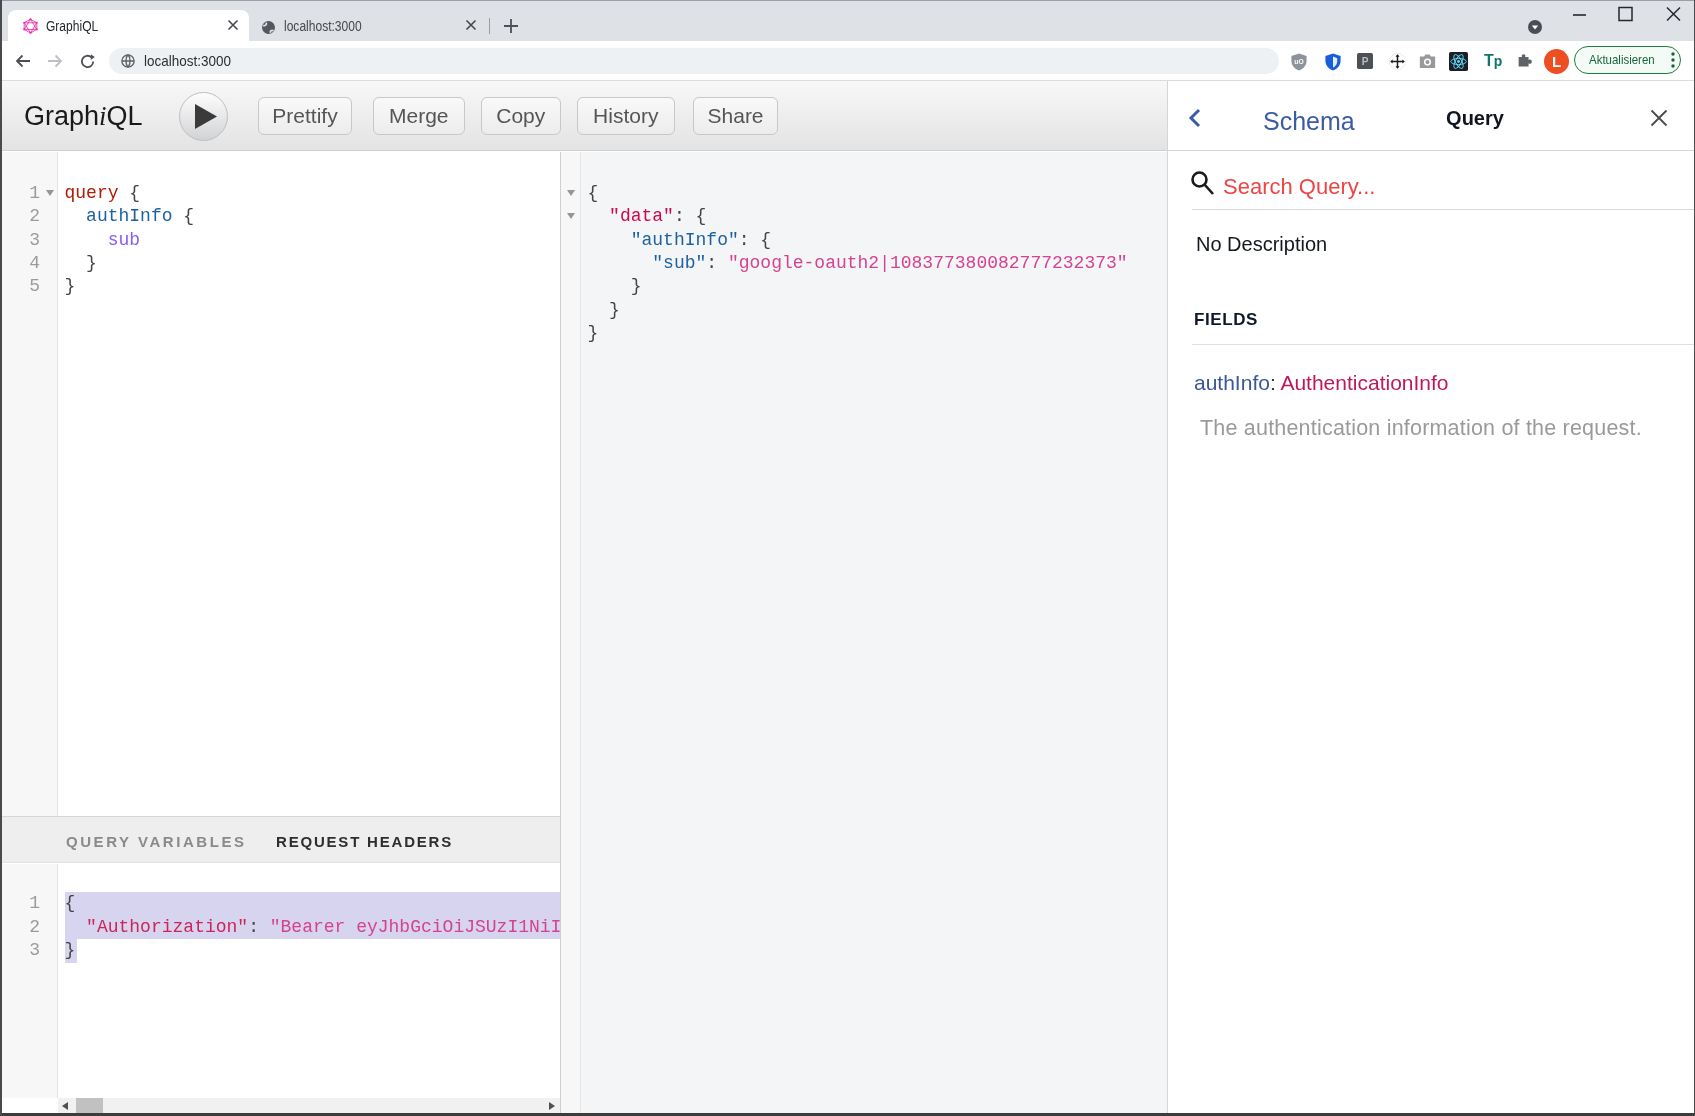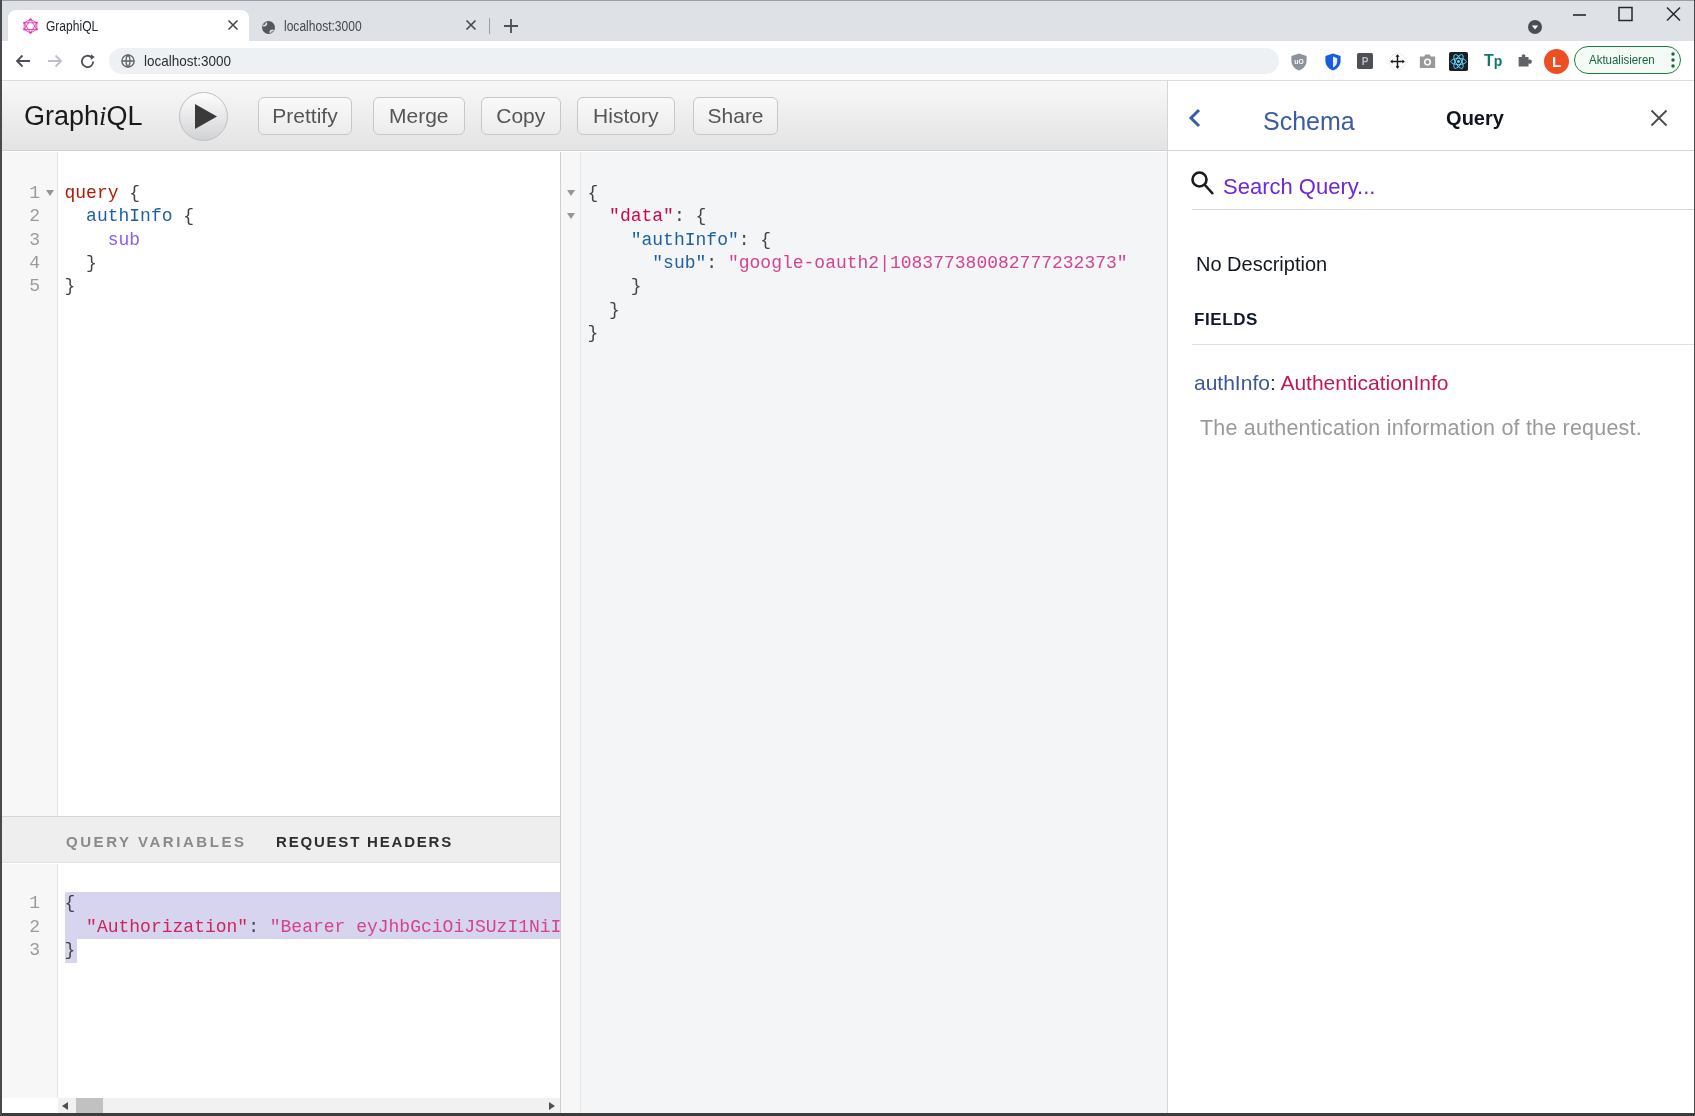--- a/index.html
+++ b/index.html
@@ -50,23 +50,23 @@
   #hscroll { left:58px; top:1098px; width:502px; height:15.5px; background:#f1f1f1; }
   .sbarrow { position:absolute; top:3.8px; }
   #sbthumb { left:18px; top:0; width:27px; height:15.5px; background:#c1c1c1; position:absolute; }
 
   #bottombar { left:0; top:1113px; width:1695px; height:3px; background:#3c3c3c; }
 
   
   #doc-header { left:1168px; top:81px; width:527px; height:70px; background:#fff; border-bottom:1px solid #d6d6d6; }
   #schema-link { left:1263px; top:107px; font-size:25px; color:#3b5ca5; }
   #doc-title { left:1380px; top:107px; width:190px; text-align:center; font-size:20px; font-weight:bold; color:#10141f; }
-  #search-ph { left:1223px; top:174px; font-size:22px; color:#6d28d9; }
+  #search-ph { left:1223px; top:174px; font-size:22px; color:#ef4444; }
   #search-border { left:1192px; top:209px; width:503px; height:1px; background:#d9d9d9; }
-  #nodesc { left:1196px; top:233px; font-size:20px; color:#13171f;margin-top:20px; }
+  #nodesc { left:1196px; top:233px; font-size:20px; color:#13171f; }
   #fields-lbl { left:1194px; top:310px; font-size:17px; font-weight:bold; letter-spacing:0.6px; color:#0f172a; }
   #fields-border { left:1192px; top:344px; width:503px; height:1px; background:#e0e0e0; }
   #field-row { left:1194px; top:371px; font-size:21px; }
   #field-desc { left:1200px; top:416px; font-size:21.5px; letter-spacing:0.2px; color:#9a9a9a; }
 </style>
 </head>
 <body>
 
 <div class="abs" id="tabstrip"></div>
 <div class="abs" id="tab1"></div>

